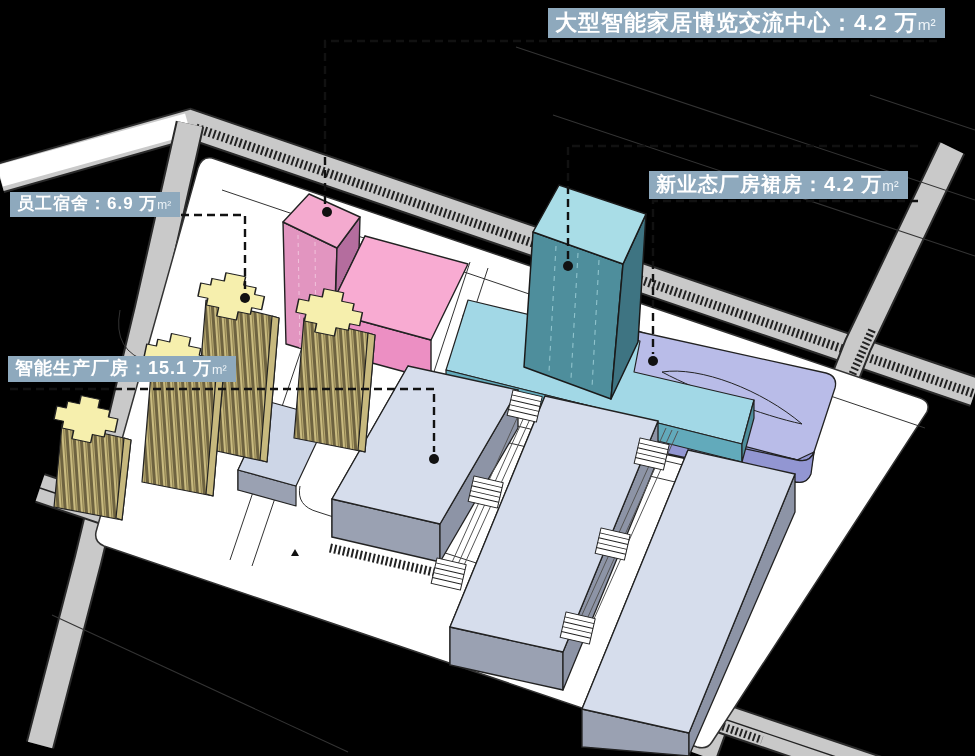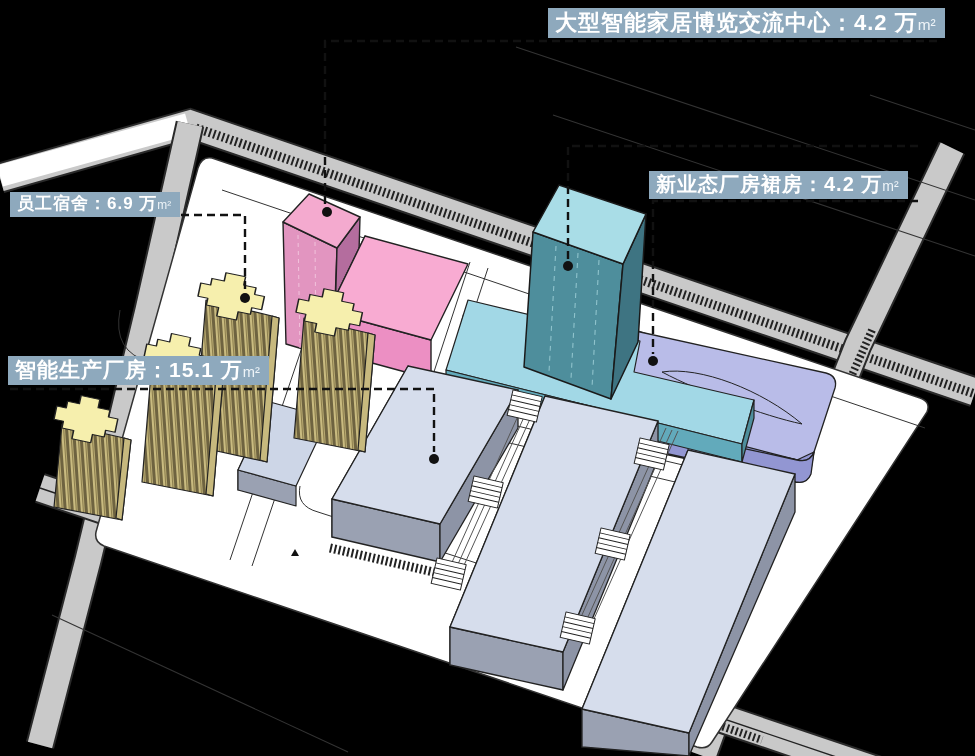--- a/index.html
+++ b/index.html
@@ -6,21 +6,21 @@
   .stage{position:relative;width:975px;height:756px;background:#000000;overflow:hidden;
          font-family:"Liberation Sans","DejaVu Sans",sans-serif;}
   .stage svg{position:absolute;left:0;top:0;}
   .anno{position:absolute;background:#8ea9bd;color:#ffffff;font-weight:bold;
         padding:2px 9px 3px 7px;white-space:nowrap;letter-spacing:1px;line-height:1.15;}
   .anno .unit{font-weight:normal;font-size:0.70em;color:#eef4f8;letter-spacing:0;}
   .a1{left:548px;top:8px;font-size:22px;}
   .a2{left:646px;top:116px;font-size:20px;}
   .a3{left:649px;top:171px;font-size:20px;}
   .a4{left:10px;top:184px;font-size:17px;margin-top:8px;}
-  .a5{left:8px;top:356px;font-size:21px;}
+  .a5{left:8px;top:356px;font-size:18px;}
 </style>
 </head>
 <body>
 
 <div class="stage">
 
 <svg width="975" height="756" viewBox="0 0 975 756">
   <defs>
     <pattern id="dormStripes" width="7" height="10" patternUnits="userSpaceOnUse" patternTransform="rotate(-4)">
       <rect width="7" height="10" fill="#c9bb80"></rect>

